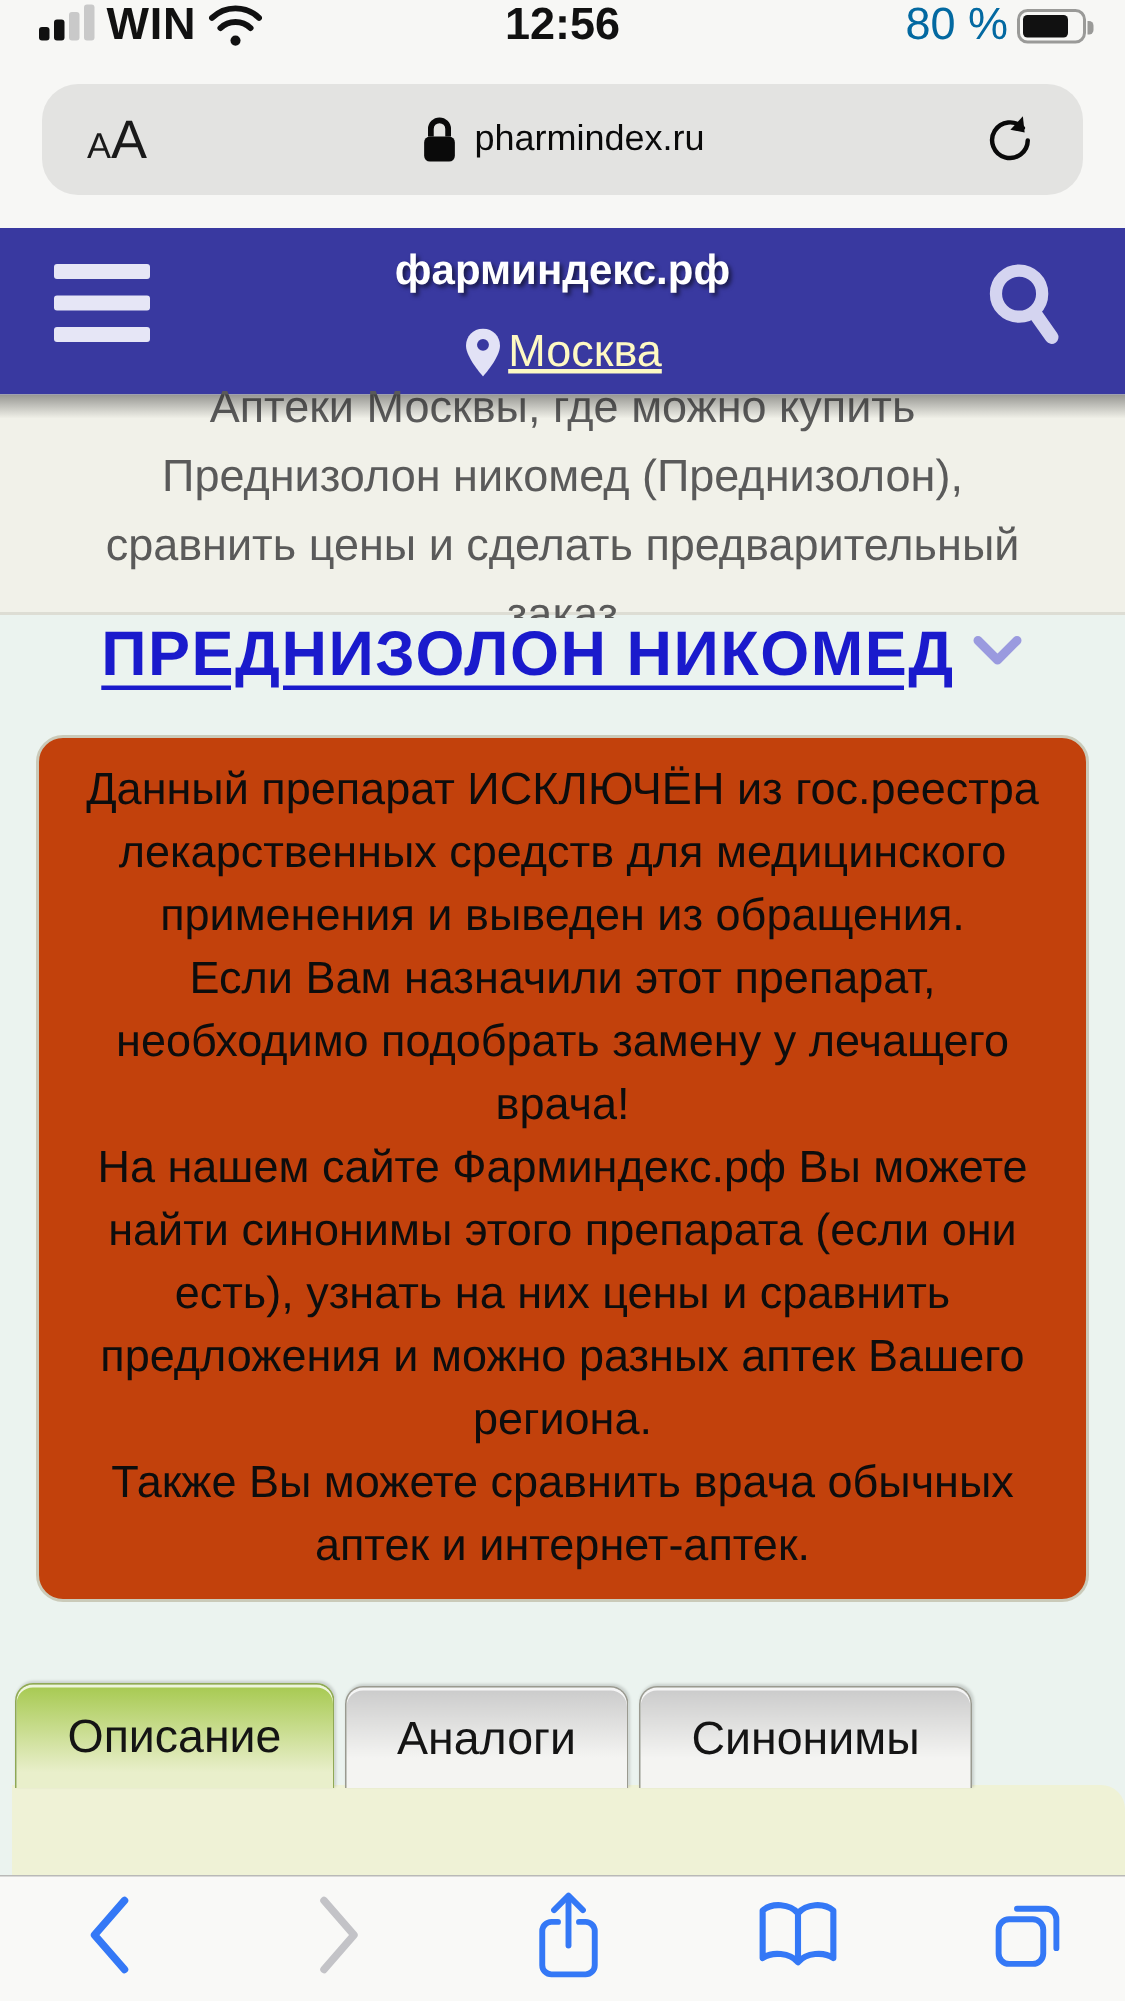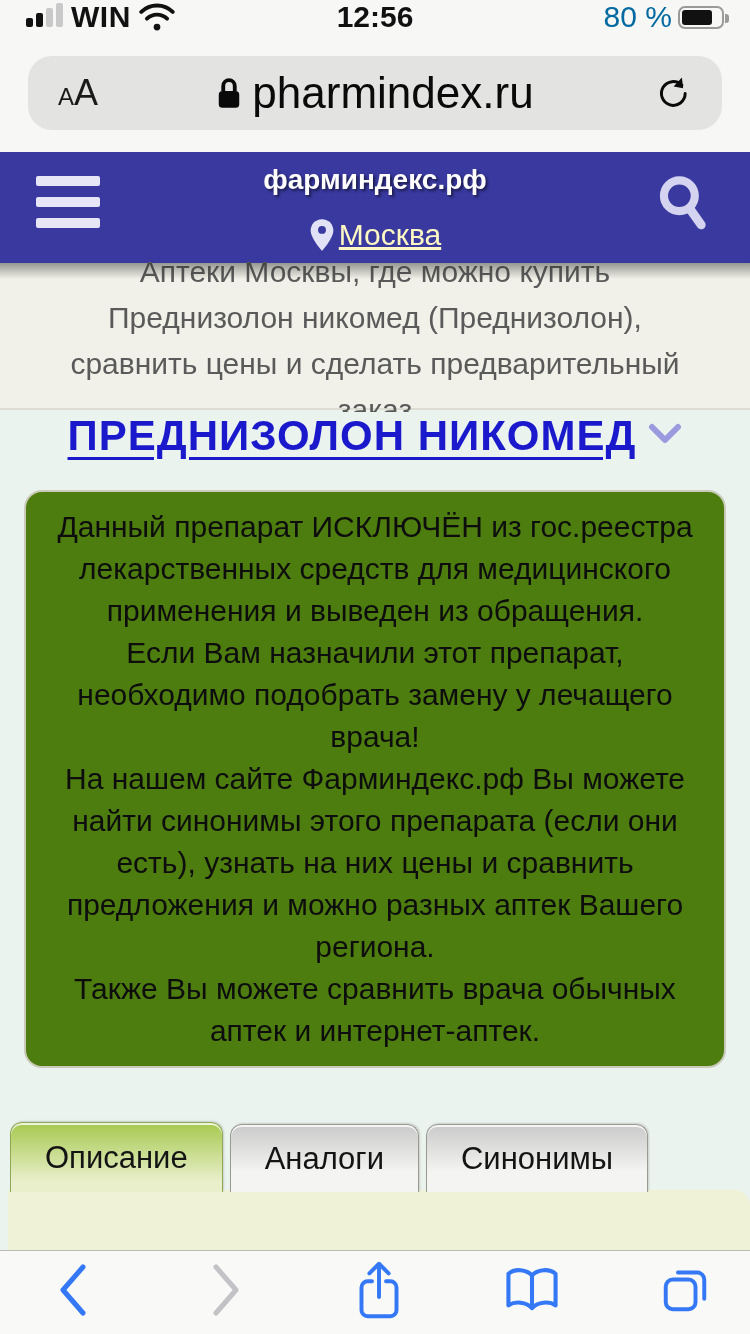--- a/index.html
+++ b/index.html
@@ -24,21 +24,21 @@
   .battery .level { height:100%; width:80%; background:#111; border-radius:3px; }
   .battery .tip { position:absolute; right:-7px; top:6px; width:4px; height:9px; background:#9a9a98; border-radius:0 3px 3px 0; }
 
   
   .browser-top { top:44px; height:108px; background:#F7F7F5; }
   .url-pill { position:absolute; left:28px; right:28px; top:12px; height:74px; background:#E3E3E1; border-radius:24px;
     display:flex; align-items:center; padding:0 30px; }
   .aa-btn { display:flex; align-items:baseline; color:#1a1a1a; cursor:default; }
   .aa-small { font-size:24px; } .aa-large { font-size:36px; }
   .url-center { position:absolute; left:0; right:0; display:flex; align-items:center; justify-content:center; gap:10px; pointer-events:none; }
-  .url-text { font-size:44px; color:#0a0a0a; }
+  .url-text { font-size:24px; color:#0a0a0a; }
   .reload-btn { margin-left:auto; display:flex; }
 
   
   .site-header { top:152px; height:111px; background:#3939A0; }
   .burger { position:absolute; left:36px; top:24px; width:64px; height:52px; display:flex; flex-direction:column; justify-content:space-between; cursor:pointer;}
   .burger span { display:block; height:10px; border-radius:2px; background:#E6E6F6; }
   .site-title { position:absolute; left:0; right:0; top:12px; text-align:center; color:#fff; font-size:28px; font-weight:700;
     text-shadow:2px 2px 3px rgba(0,0,0,.55); }
   .city-row { position:absolute; left:0; right:0; top:66px; display:flex; align-items:center; justify-content:center; gap:4px; }
   .city-link { color:#fef9c3; font-size:30px; text-decoration:underline; }
@@ -50,21 +50,21 @@
     display:flex; align-items:center; justify-content:center; padding:10px 58px 0; }
   .subtitle-strip p { text-align:center; color:#5a5a5a; font-size:30px; line-height:46px; }
 
   
   .page-content { top:412px; height:838px; background:#EBF3EF; overflow:hidden; }
   .drug-title-row { text-align:center; }
   .drug-title { color:#1A1ACC; font-size:42px; font-weight:700; letter-spacing:1px;
     text-decoration:underline; text-decoration-thickness:3px; text-underline-offset:7px; }
   .drug-chevron { display:inline-block; margin-left:12px; vertical-align:4px; }
 
-  .warning-box { margin:30px 24px 0; background:#4d7c0f; border:2px solid #CACAB9; border-radius:18px;
+  .warning-box { margin:30px 24px 0; background:#c2410c; border:2px solid #CACAB9; border-radius:18px;
     padding:14px 24px; }
   .warning-box p { text-align:center; color:#0d0d0d; font-size:30px; line-height:42px; }
 
   .tabs-row { display:flex; align-items:flex-end; gap:7px; margin:54px 0 0 10px; position:relative; z-index:2; }
   .tab { height:68px; display:flex; align-items:center; justify-content:center; font-size:31px; color:#141414;
     border:1px solid #9a9a90; border-bottom:none; border-radius:12px 12px 0 0; padding:0 34px;
     background:linear-gradient(to bottom,#CACACA 0%,#F4F4F2 70%); box-shadow:inset 0 2px 0 rgba(255,255,255,.8), 1px -1px 2px rgba(0,0,0,.15); cursor:pointer; }
   .tab.active { background:linear-gradient(to bottom,#A6C94F 0%,#E9EFCB 85%); border-color:#8fa855; height:70px; }
 
   .tab-panel { position:relative; margin-left:8px; height:100px; background:#EFF2D6; border-top-right-radius:16px;

